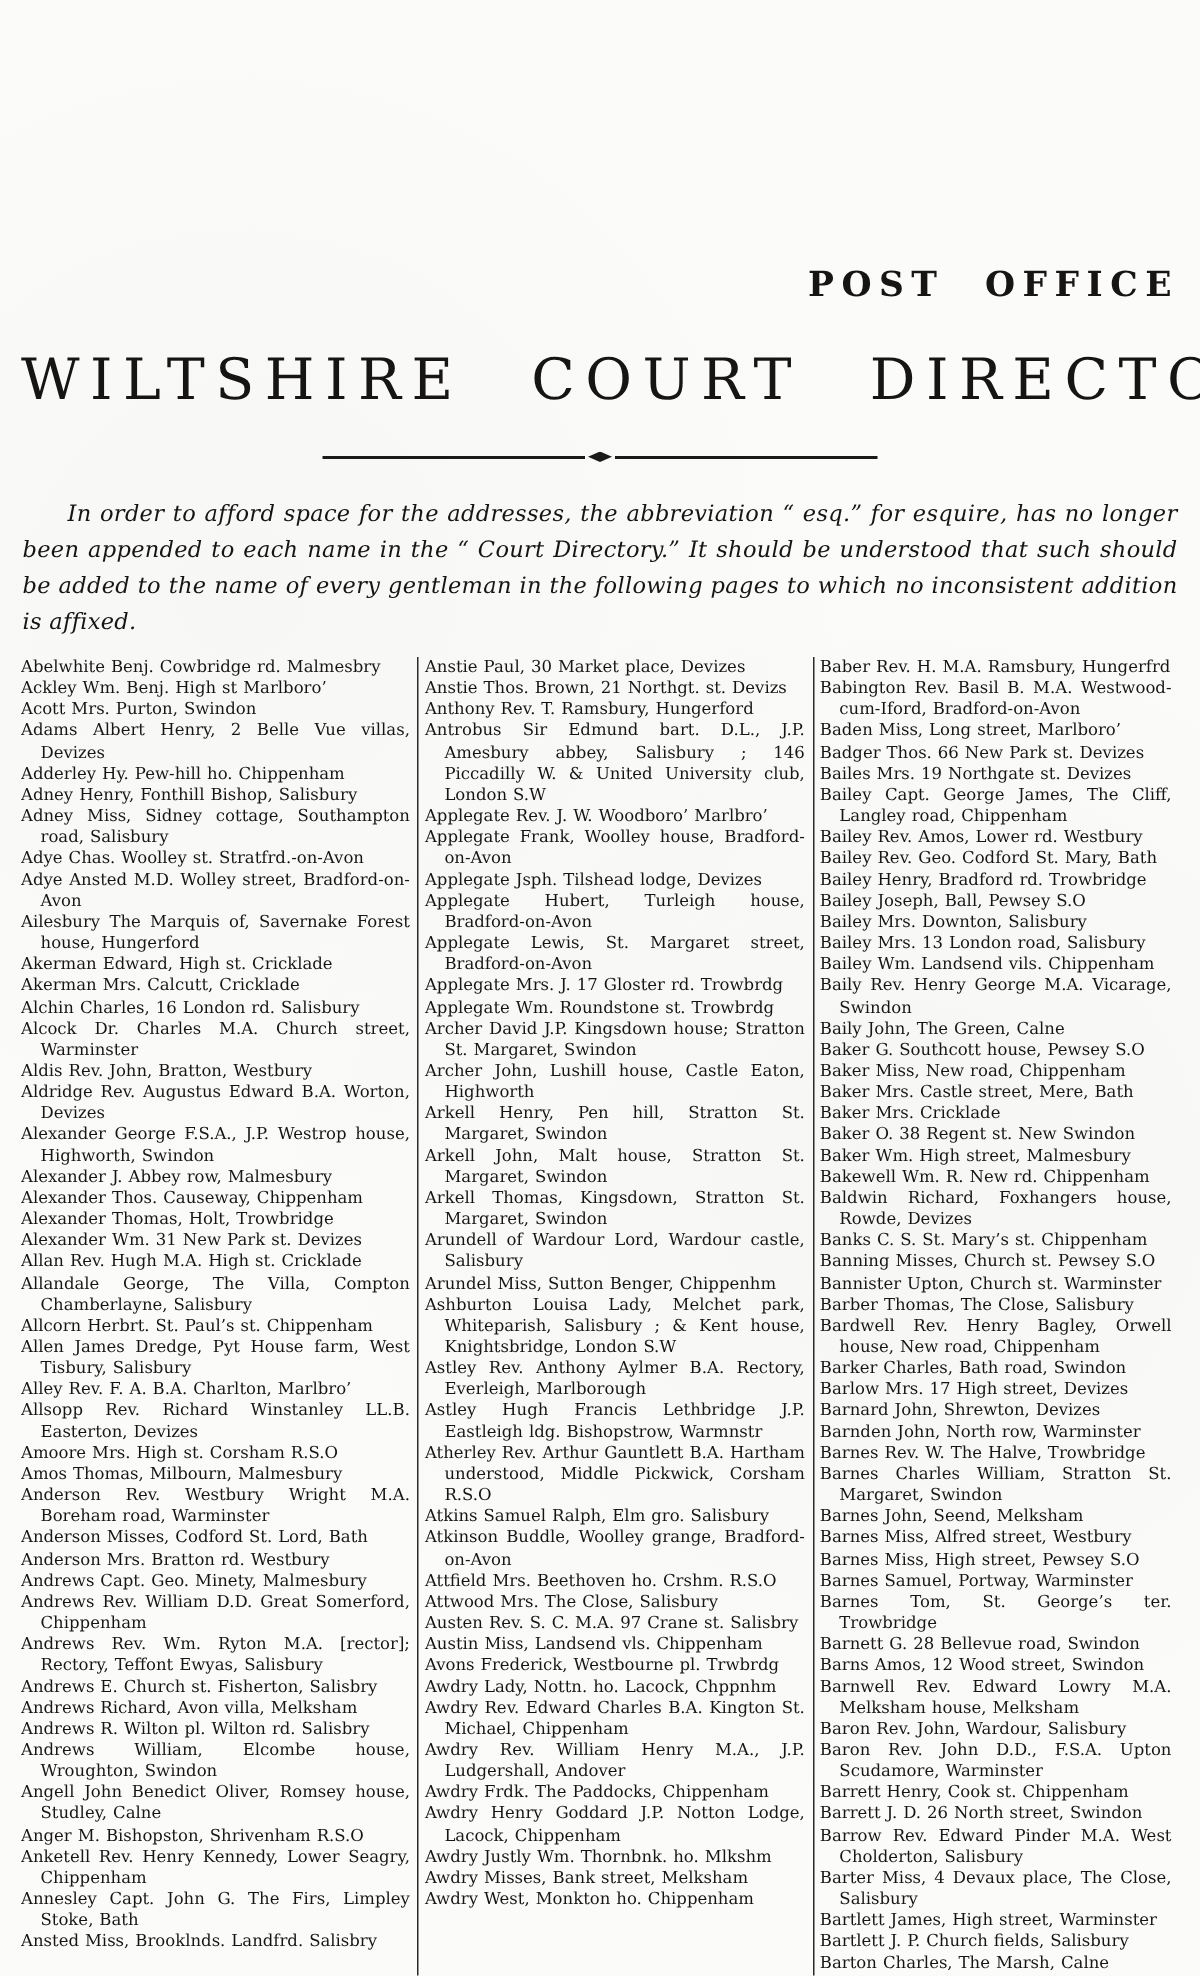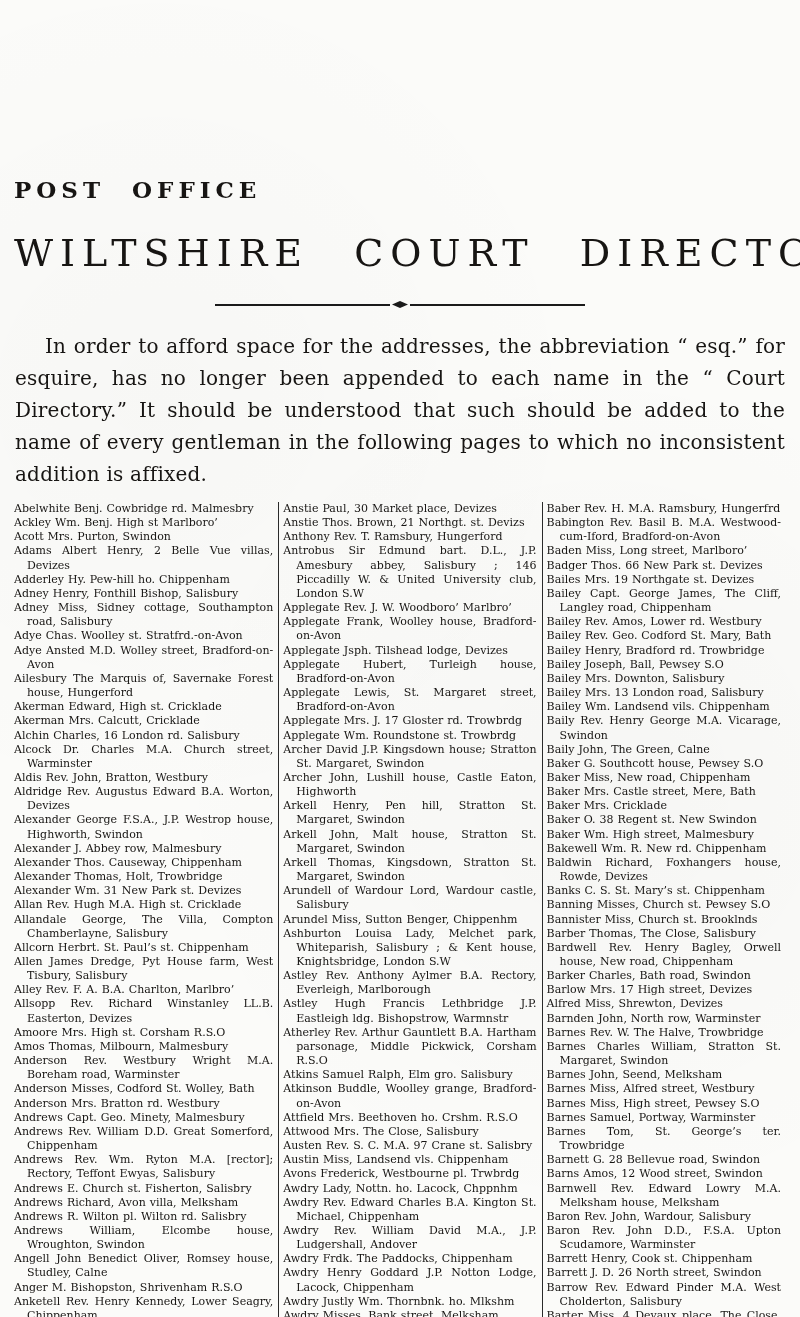--- a/index.html
+++ b/index.html
@@ -20,21 +20,21 @@
       #fbfbf9;
   }
   .page {
     width: 800px;
     height: 1317px;
     box-sizing: border-box;
     padding: 0 14px;
   }
   .kicker {
     margin-top: 176px;
-    text-align: left;
+    text-align: right;
     font-size: 23px;
     font-weight: bold;
     letter-spacing: 5px;
     word-spacing: 14px;
   }
   .main-title {
     margin-top: 28px;
     text-align: center;
     font-size: 38px;
     font-weight: normal;
@@ -58,25 +58,26 @@
     width: 16px;
     height: 7px;
     background: #1a1a1a;
     margin: 0 2px;
     transform: none;
     clip-path: polygon(0 50%, 50% 0, 100% 50%, 50% 100%);
   }
   .intro {
     margin: 22px auto 0 auto;
     width: 770px;
-    font-size: 20px;
+    font-size: 15px;
     line-height: 1.6;
     text-align: justify;
     text-indent: 30px;
     letter-spacing: 0.2px;
+    font-style: italic;
   }
   .columns {
     margin-top: 12px;
     display: flex;
     height: 928px;
     overflow: hidden;
   }
   .col {
     box-sizing: border-box;
     overflow: hidden;
@@ -138,21 +139,21 @@
         <p class="entry">Alexander Wm. 31 New Park st. Devizes</p>
         <p class="entry">Allan Rev. Hugh M.A. High st. Cricklade</p>
         <p class="entry">Allandale George, The Villa, Compton Chamberlayne, Salisbury</p>
         <p class="entry">Allcorn Herbrt. St. Paul’s st. Chippenham</p>
         <p class="entry">Allen James Dredge, Pyt House farm, West Tisbury, Salisbury</p>
         <p class="entry">Alley Rev. F. A. B.A. Charlton, Marlbro’</p>
         <p class="entry">Allsopp Rev. Richard Winstanley LL.B. Easterton, Devizes</p>
         <p class="entry">Amoore Mrs. High st. Corsham R.S.O</p>
         <p class="entry">Amos Thomas, Milbourn, Malmesbury</p>
         <p class="entry">Anderson Rev. Westbury Wright M.A. Boreham road, Warminster</p>
-        <p class="entry">Anderson Misses, Codford St. Wolley, Bath</p>
+        <p class="entry">Anderson Misses, Codford St. Lord, Bath</p>
         <p class="entry">Anderson Mrs. Bratton rd. Westbury</p>
         <p class="entry">Andrews Capt. Geo. Minety, Malmesbury</p>
         <p class="entry">Andrews Rev. William D.D. Great Somerford, Chippenham</p>
         <p class="entry">Andrews Rev. Wm. Ryton M.A. [rector]; Rectory, Teffont Ewyas, Salisbury</p>
         <p class="entry">Andrews E. Church st. Fisherton, Salisbry</p>
         <p class="entry">Andrews Richard, Avon villa, Melksham</p>
         <p class="entry">Andrews R. Wilton pl. Wilton rd. Salisbry</p>
         <p class="entry">Andrews William, Elcombe house, Wroughton, Swindon</p>
         <p class="entry">Angell John Benedict Oliver, Romsey house, Studley, Calne</p>
         <p class="entry">Anger M. Bishopston, Shrivenham R.S.O</p>
@@ -175,31 +176,31 @@
         <p class="entry">Archer David J.P. Kingsdown house; Stratton St. Margaret, Swindon</p>
         <p class="entry">Archer John, Lushill house, Castle Eaton, Highworth</p>
         <p class="entry">Arkell Henry, Pen hill, Stratton St. Margaret, Swindon</p>
         <p class="entry">Arkell John, Malt house, Stratton St. Margaret, Swindon</p>
         <p class="entry">Arkell Thomas, Kingsdown, Stratton St. Margaret, Swindon</p>
         <p class="entry">Arundell of Wardour Lord, Wardour castle, Salisbury</p>
         <p class="entry">Arundel Miss, Sutton Benger, Chippenhm</p>
         <p class="entry">Ashburton Louisa Lady, Melchet park, Whiteparish, Salisbury ; &amp; Kent house, Knightsbridge, London S.W</p>
         <p class="entry">Astley Rev. Anthony Aylmer B.A. Rectory, Everleigh, Marlborough</p>
         <p class="entry">Astley Hugh Francis Lethbridge J.P. Eastleigh ldg. Bishopstrow, Warmnstr</p>
-        <p class="entry">Atherley Rev. Arthur Gauntlett B.A. Hartham parsonage, Middle Pickwick, Corsham R.S.O</p>
+        <p class="entry">Atherley Rev. Arthur Gauntlett B.A. Hartham understood, Middle Pickwick, Corsham R.S.O</p>
         <p class="entry">Atkins Samuel Ralph, Elm gro. Salisbury</p>
         <p class="entry">Atkinson Buddle, Woolley grange, Bradford-on-Avon</p>
         <p class="entry">Attfield Mrs. Beethoven ho. Crshm. R.S.O</p>
         <p class="entry">Attwood Mrs. The Close, Salisbury</p>
         <p class="entry">Austen Rev. S. C. M.A. 97 Crane st. Salisbry</p>
         <p class="entry">Austin Miss, Landsend vls. Chippenham</p>
         <p class="entry">Avons Frederick, Westbourne pl. Trwbrdg</p>
         <p class="entry">Awdry Lady, Nottn. ho. Lacock, Chppnhm</p>
         <p class="entry">Awdry Rev. Edward Charles B.A. Kington St. Michael, Chippenham</p>
-        <p class="entry">Awdry Rev. William David M.A., J.P. Ludgershall, Andover</p>
+        <p class="entry">Awdry Rev. William Henry M.A., J.P. Ludgershall, Andover</p>
         <p class="entry">Awdry Frdk. The Paddocks, Chippenham</p>
         <p class="entry">Awdry Henry Goddard J.P. Notton Lodge, Lacock, Chippenham</p>
         <p class="entry">Awdry Justly Wm. Thornbnk. ho. Mlkshm</p>
         <p class="entry">Awdry Misses, Bank street, Melksham</p>
         <p class="entry">Awdry West, Monkton ho. Chippenham</p>
       </div>
     <div class="col col-3">
         <p class="entry">Baber Rev. H. M.A. Ramsbury, Hungerfrd</p>
         <p class="entry">Babington Rev. Basil B. M.A. Westwood-cum-Iford, Bradford-on-Avon</p>
         <p class="entry">Baden Miss, Long street, Marlboro’</p>
@@ -218,26 +219,26 @@
         <p class="entry">Baker G. Southcott house, Pewsey S.O</p>
         <p class="entry">Baker Miss, New road, Chippenham</p>
         <p class="entry">Baker Mrs. Castle street, Mere, Bath</p>
         <p class="entry">Baker Mrs. Cricklade</p>
         <p class="entry">Baker O. 38 Regent st. New Swindon</p>
         <p class="entry">Baker Wm. High street, Malmesbury</p>
         <p class="entry">Bakewell Wm. R. New rd. Chippenham</p>
         <p class="entry">Baldwin Richard, Foxhangers house, Rowde, Devizes</p>
         <p class="entry">Banks C. S. St. Mary’s st. Chippenham</p>
         <p class="entry">Banning Misses, Church st. Pewsey S.O</p>
-        <p class="entry">Bannister Miss, Church st. Brooklnds</p>
+        <p class="entry">Bannister Upton, Church st. Warminster</p>
         <p class="entry">Barber Thomas, The Close, Salisbury</p>
         <p class="entry">Bardwell Rev. Henry Bagley, Orwell house, New road, Chippenham</p>
         <p class="entry">Barker Charles, Bath road, Swindon</p>
         <p class="entry">Barlow Mrs. 17 High street, Devizes</p>
-        <p class="entry">Alfred Miss, Shrewton, Devizes</p>
+        <p class="entry">Barnard John, Shrewton, Devizes</p>
         <p class="entry">Barnden John, North row, Warminster</p>
         <p class="entry">Barnes Rev. W. The Halve, Trowbridge</p>
         <p class="entry">Barnes Charles William, Stratton St. Margaret, Swindon</p>
         <p class="entry">Barnes John, Seend, Melksham</p>
         <p class="entry">Barnes Miss, Alfred street, Westbury</p>
         <p class="entry">Barnes Miss, High street, Pewsey S.O</p>
         <p class="entry">Barnes Samuel, Portway, Warminster</p>
         <p class="entry">Barnes Tom, St. George’s ter. Trowbridge</p>
         <p class="entry">Barnett G. 28 Bellevue road, Swindon</p>
         <p class="entry">Barns Amos, 12 Wood street, Swindon</p>

